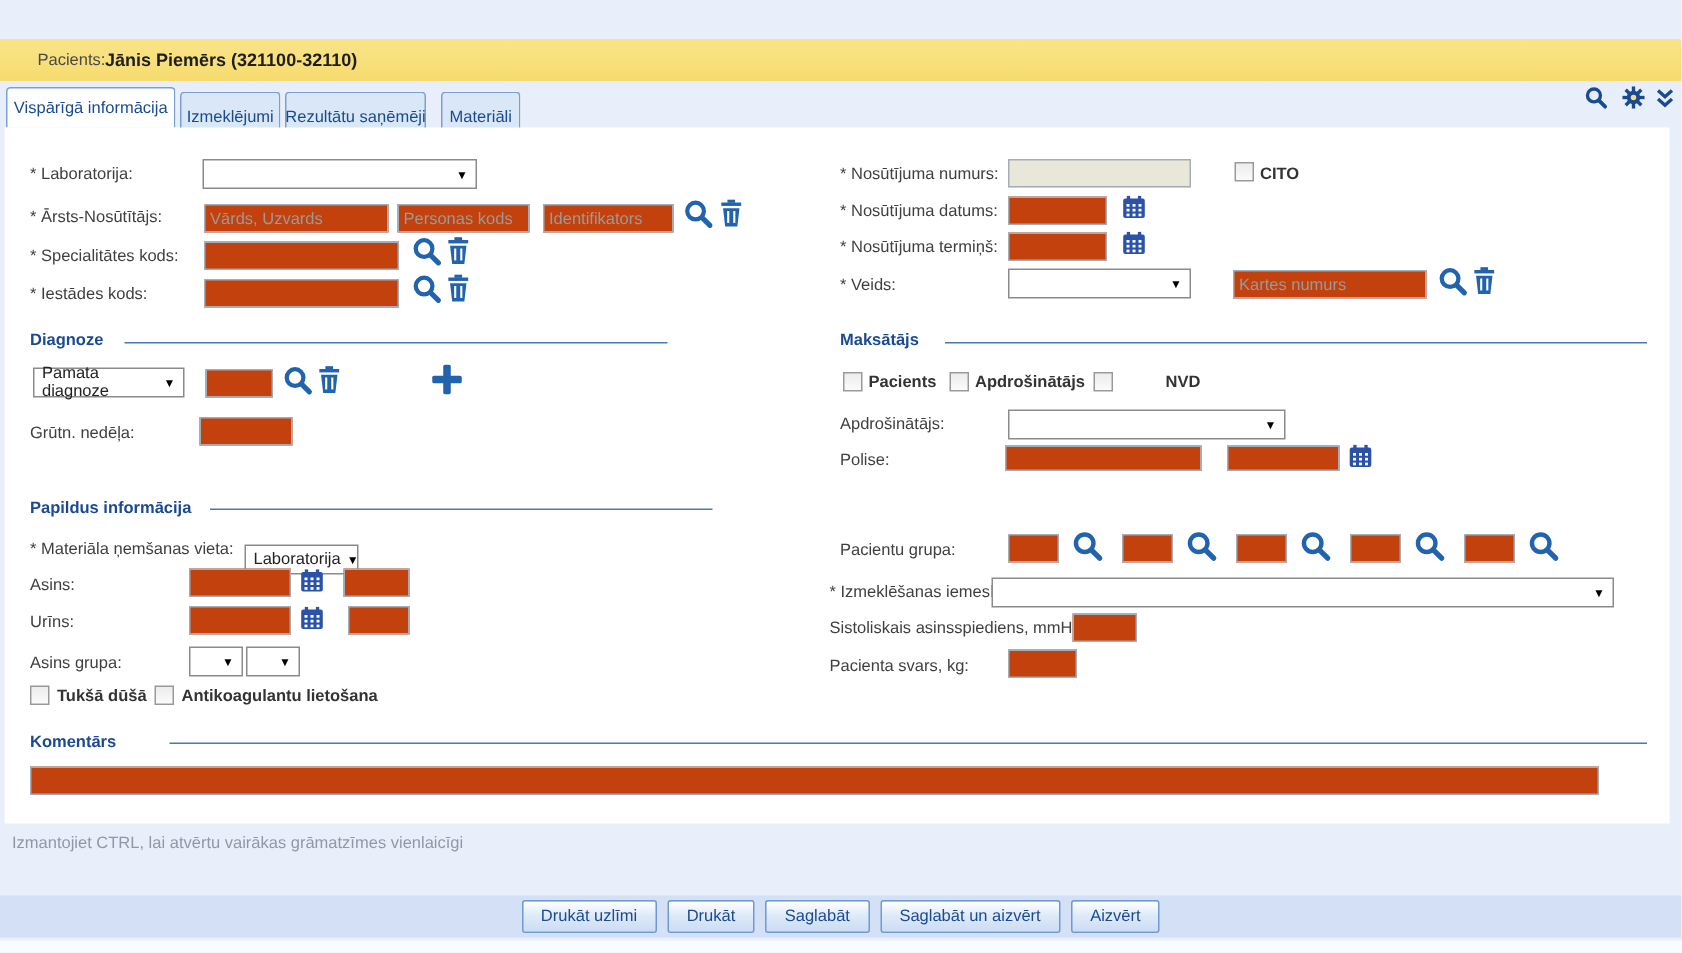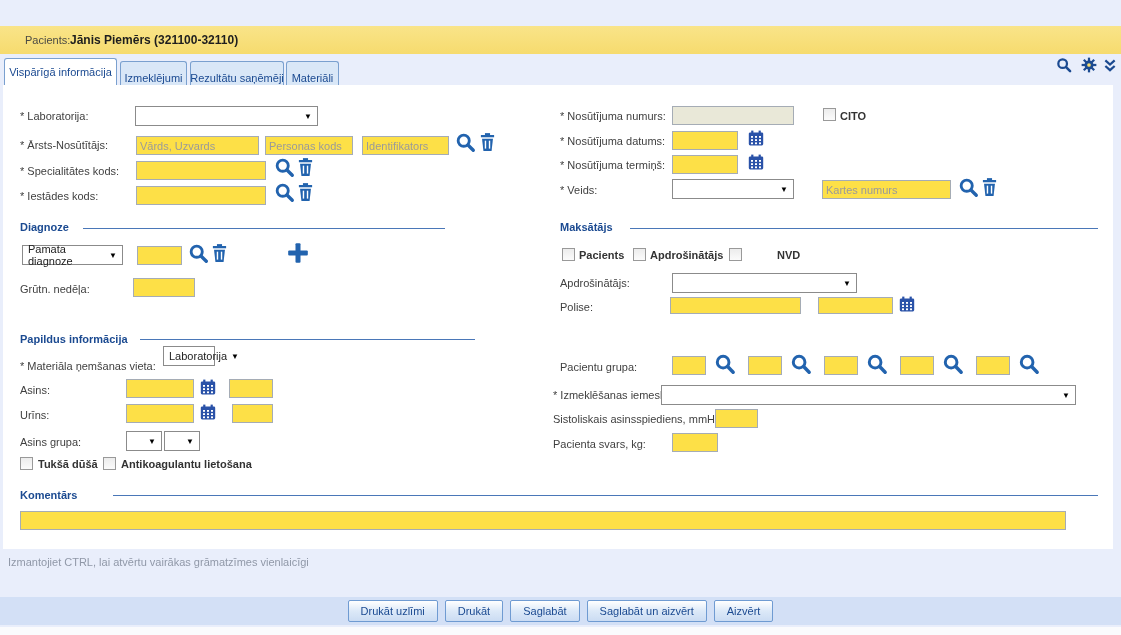--- a/index.html
+++ b/index.html
@@ -27,21 +27,21 @@
   
   .tab { position:absolute; border:1px solid #7aa0cf; border-bottom:none; border-radius:3px 3px 0 0;
     color:#1b4a91; display:flex; align-items:center; justify-content:center; cursor:pointer; white-space:nowrap; }
   .tab.active { background:#ffffff; top:58px; height:27px; z-index:3; }
   .tab.inactive { background:#d9e7f7; top:61px; height:32px; }
 
   .panel { position:absolute; left:3px; top:85px; width:1110px; height:464px; background:#ffffff; z-index:1; }
 
   
   .lbl { position:absolute; color:#3f3f3f; white-space:nowrap; }
-  .inp { position:absolute; border:1px solid #a5acb5; background:#fde047; height:19px;
+  .inp { position:absolute; border:1px solid #a5acb5; background:#c2410c; height:19px;
     font:11px "Liberation Sans",sans-serif; padding:0 3px; color:#222; }
   .inp::placeholder { color:#9a9a9a; }
   .inp.disabled { background:#e9e8d8; }
   .selbox { position:absolute; border:1px solid #8b8b8b; background:#fff; height:20px;
     display:flex; align-items:center; justify-content:space-between; padding:0 5px;
     color:#222; cursor:default; }
   .selbox .arrow { font-size:8px; color:#000; margin-left:4px; }
   .hdr { position:absolute; font-weight:bold; color:#1b4a91; white-space:nowrap; }
   .hline { position:absolute; height:1px; background:#4a77b8; }
   .cb { position:absolute; width:13px; height:13px; border:1px solid #999;
@@ -95,21 +95,21 @@
 
   <div class="tab active" style="left:4px;   width:113px;">
       <span>Vispārīgā informācija</span>
     </div>
   <div class="tab inactive" style="left:120px; width:67px;">
       <span>Izmeklējumi</span>
     </div>
   <div class="tab inactive" style="left:190px; width:94px;">
       <span>Rezultātu saņēmēji</span>
     </div>
-  <div class="tab inactive" style="left:286px; width:53px;text-align:right;">
+  <div class="tab inactive" style="left:294px; width:53px;text-align:right;">
       <span>Materiāli</span>
     </div>
 
   <div class="panel">
 
     <span class="lbl" style="left:17px; top:25px;">* Laboratorija:</span>
     <div class="selbox" style="left:132px; top:21px; width:183px;">
       <span></span>
       <span class="arrow">▼</span>
     </div>
@@ -200,21 +200,21 @@
         </svg>
     </span>
 
     <span class="lbl" style="left:17px; top:198px;">Grūtn. nedēļa:</span>
     <input class="inp" style="left: 130px; top: 193px; width: 62px;">
 
     <span class="hdr" style="left:17px; top:248px;">Papildus informācija</span>
     <div class="hline" style="left:137px; top:254px; width:335px;"></div>
 
     <span class="lbl" style="left:17px; top:275px;">* Materiāla ņemšanas vieta:</span>
-    <div class="selbox" style="left:160px; top:261px; width:52px;">
+    <div class="selbox" style="left:160px; top:278px; width:76px;">
       <span>Laboratorija</span>
       <span class="arrow">▼</span>
     </div>
 
     <span class="lbl" style="left:17px; top:299px;">Asins:</span>
     <input class="inp" style="left: 123px; top: 294px; width: 68px;">
     <span class="icon" style="left:197px; top:294px;">
       <svg width="16" height="16" viewBox="0 0 16 16">
           <rect x="3.2" y="0.6" width="2.2" height="3.4" fill="#2a52a8"></rect>
           <rect x="10.6" y="0.6" width="2.2" height="3.4" fill="#2a52a8"></rect>

